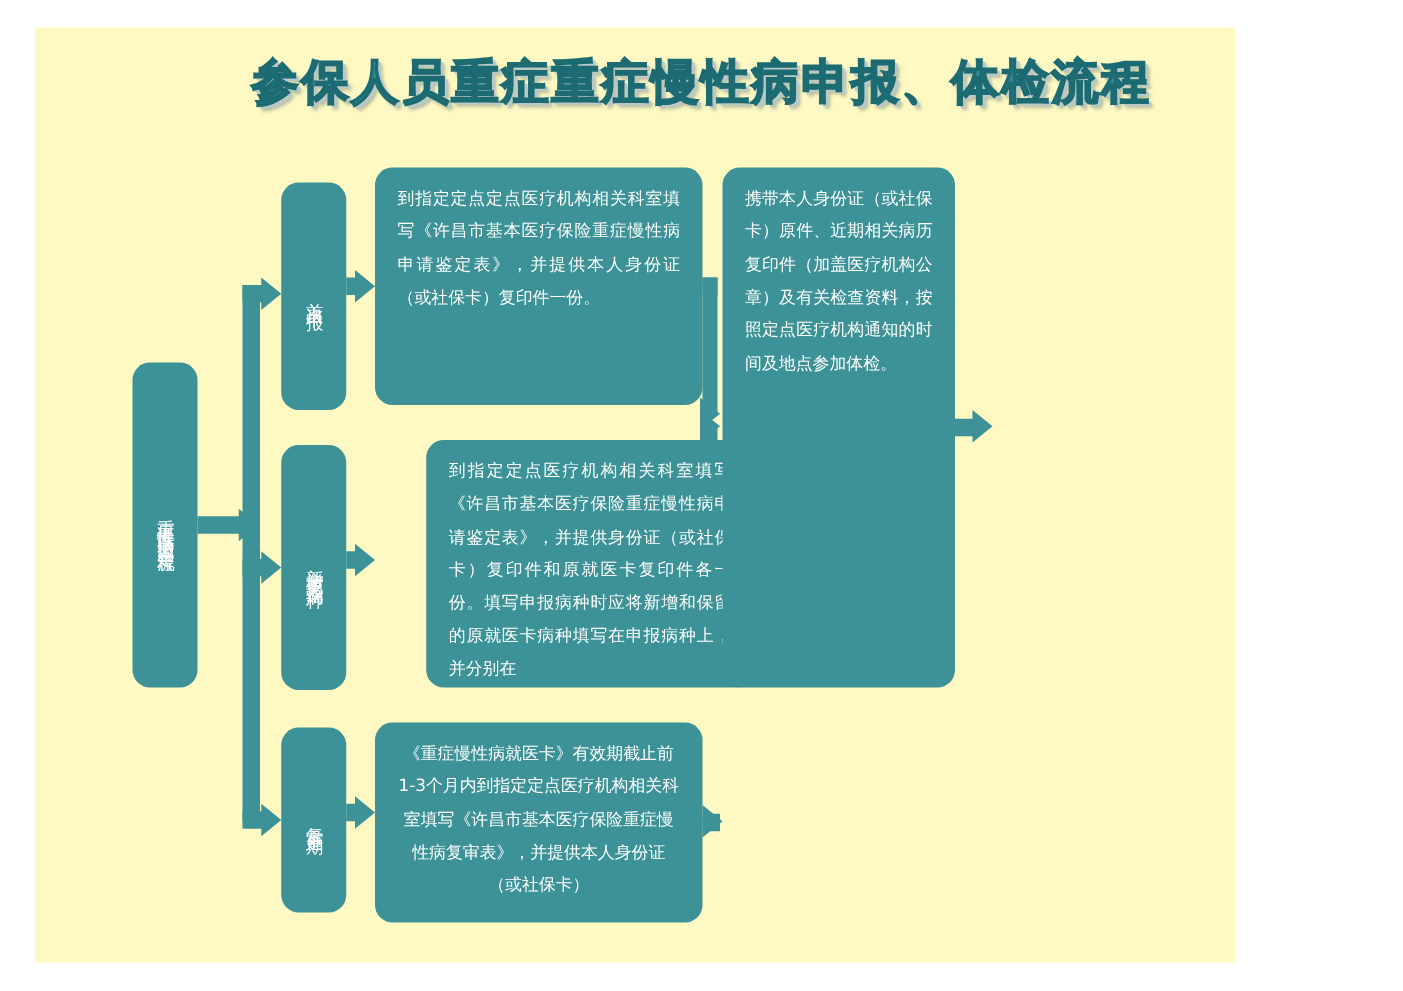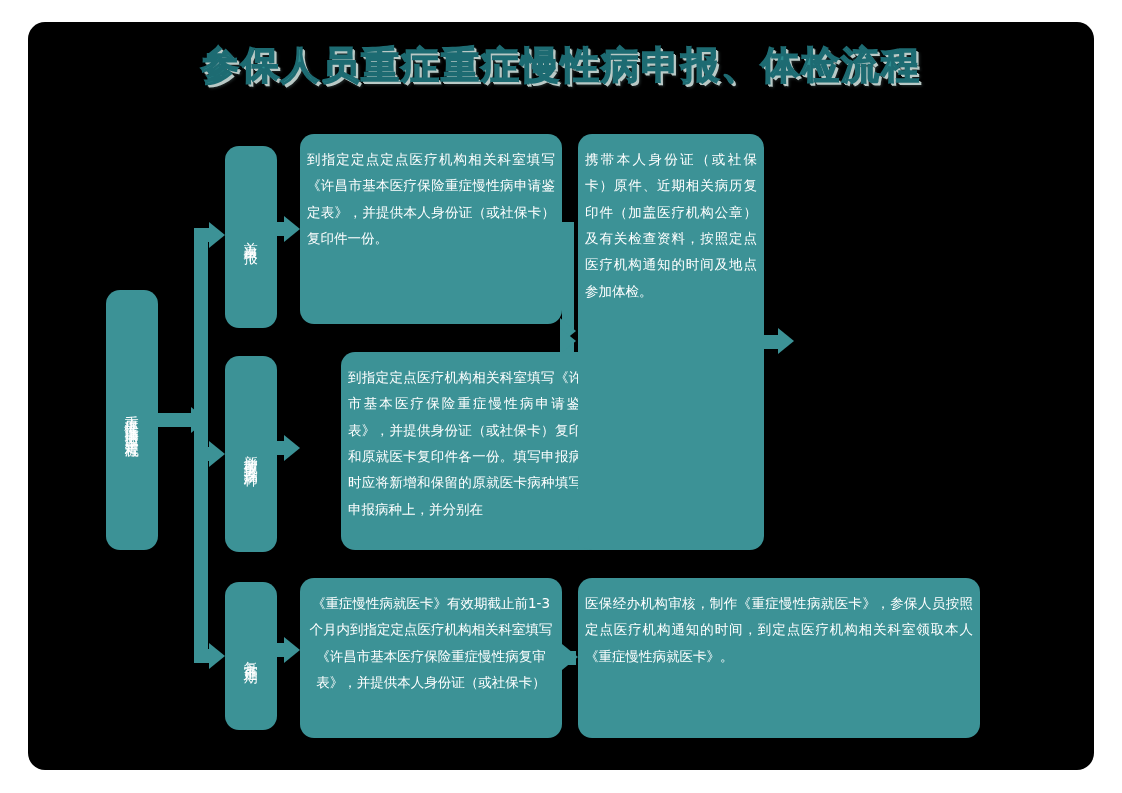--- a/index.html
+++ b/index.html
@@ -14,24 +14,23 @@
     position: relative;
     width: 1122px;
     height: 793px;
     background: #ffffff;
     overflow: hidden;
   }
   #board {
     position: absolute;
     left: 28px;
     top: 22px;
-    width: 1066px;
+    width: 960px;
     height: 748px;
-    background: #000000;
-    border-radius: 17px;
+    background: #fef9c3;
   }
   .title {
     position: absolute;
     left: 0;
     top: 18px;
     width: 1066px;
     text-align: center;
     font-size: 38px;
     font-weight: bold;
     letter-spacing: 2px;
@@ -45,21 +44,21 @@
     white-space: nowrap;
   }
   .node {
     position: absolute;
     box-sizing: border-box;
     background: #3c9296;
     color: #ffffff;
     border-radius: 14px;
     font-size: 13.5px;
     line-height: 1.95;
-    padding: 12px 7px;
+    padding: 12px 18px;
     font-family: "DejaVu Sans", sans-serif;
     text-align: justify;
     text-justify: inter-ideograph;
   }
   .node.center {
     text-align: center;
   }
   .node.vertical {
     writing-mode: vertical-rl;
     text-orientation: upright;
@@ -197,18 +196,15 @@
 
     <div class="node center" id="n-renew-d">
       <span class="txt">《重症慢性病就医卡》有效期截止前1-3个月内到指定定点医疗机构相关科室填写《许昌市基本医疗保险重症慢性病复审表》，并提供本人身份证（或社保卡）</span>
     </div>
 
     <div class="node" id="n-mid">
       <span class="txt">携带本人身份证（或社保卡）原件、近期相关病历复印件（加盖医疗机构公章）及有关检查资料，按照定点医疗机构通知的时间及地点参加体检。</span>
     </div>
 
 
-    <div class="node" id="n-renew-r">
-      <span class="txt">医保经办机构审核，制作《重症慢性病就医卡》，参保人员按照定点医疗机构通知的时间，到定点医疗机构相关科室领取本人《重症慢性病就医卡》。</span>
-    </div>
 
   </div>
 </div>
 
 </body></html>

